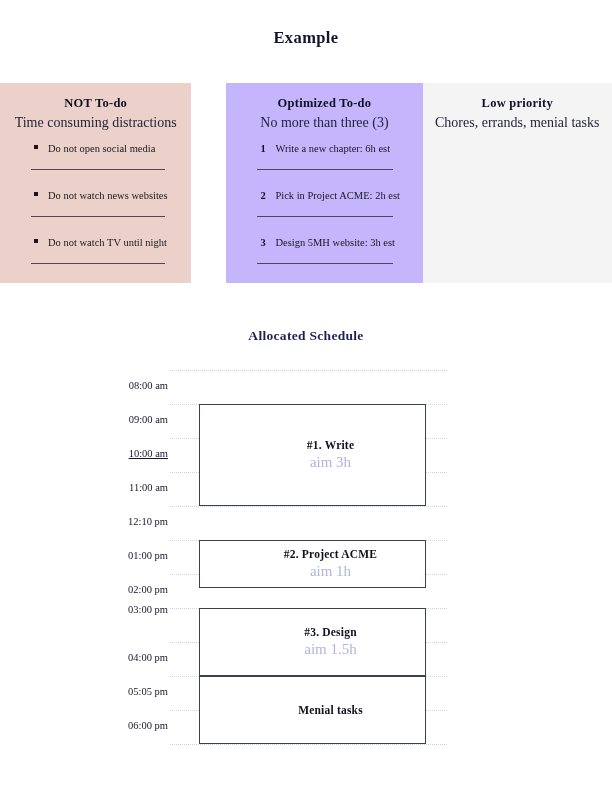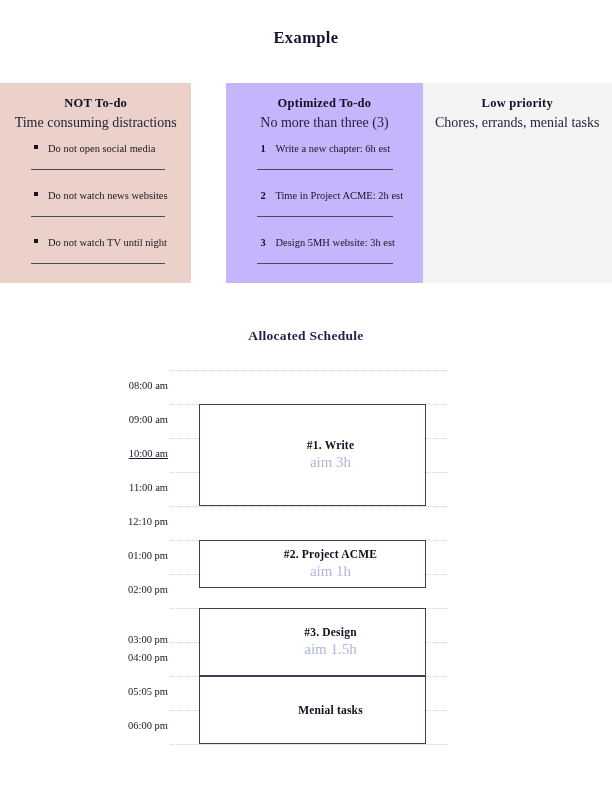--- a/index.html
+++ b/index.html
@@ -215,21 +215,21 @@
       <li class="item">
         <div class="item-row">
           <span class="num-mark">1</span>
           <span class="item-label">Write a new chapter: 6h est</span>
         </div>
         <div class="item-rule"></div>
       </li>
       <li class="item">
         <div class="item-row">
           <span class="num-mark">2</span>
-          <span class="item-label">Time in Project ACME: 2h est</span>
+          <span class="item-label">Pick in Project ACME: 2h est</span>
         </div>
         <div class="item-rule"></div>
       </li>
       <li class="item">
         <div class="item-row">
           <span class="num-mark">3</span>
           <span class="item-label">Design 5MH website: 3h est</span>
         </div>
         <div class="item-rule"></div>
       </li>
@@ -256,21 +256,21 @@
     <div class="gridline" style="top: 306px;"></div>
     <div class="gridline" style="top: 340px;"></div>
     <div class="gridline" style="top: 374px;"></div>
     <div class="timelabel" style="top: 10px;">08:00 am</div>
     <div class="timelabel" style="top: 44px;">09:00 am</div>
     <div class="timelabel" style="top: 78px; text-decoration: underline;">10:00 am</div>
     <div class="timelabel" style="top: 112px;">11:00 am</div>
     <div class="timelabel" style="top: 146px;">12:10 pm</div>
     <div class="timelabel" style="top: 180px;">01:00 pm</div>
     <div class="timelabel" style="top: 214px;">02:00 pm</div>
-    <div class="timelabel" style="top: 264px;">03:00 pm</div>
+    <div class="timelabel" style="top: 234px;">03:00 pm</div>
     <div class="timelabel" style="top: 282px;">04:00 pm</div>
     <div class="timelabel" style="top: 316px;">05:05 pm</div>
     <div class="timelabel" style="top: 350px;">06:00 pm</div>
     <div class="block" style="top: 34px; height: 102px;">
       <div class="block-title">#1. Write</div>
       <div class="block-aim" style="color: rgb(176, 181, 220);">aim 3h</div>
     </div>
     <div class="block" style="top: 170px; height: 48px;">
       <div class="block-title">#2. Project ACME</div>
       <div class="block-aim" style="color: rgb(176, 181, 220);">aim 1h</div>

